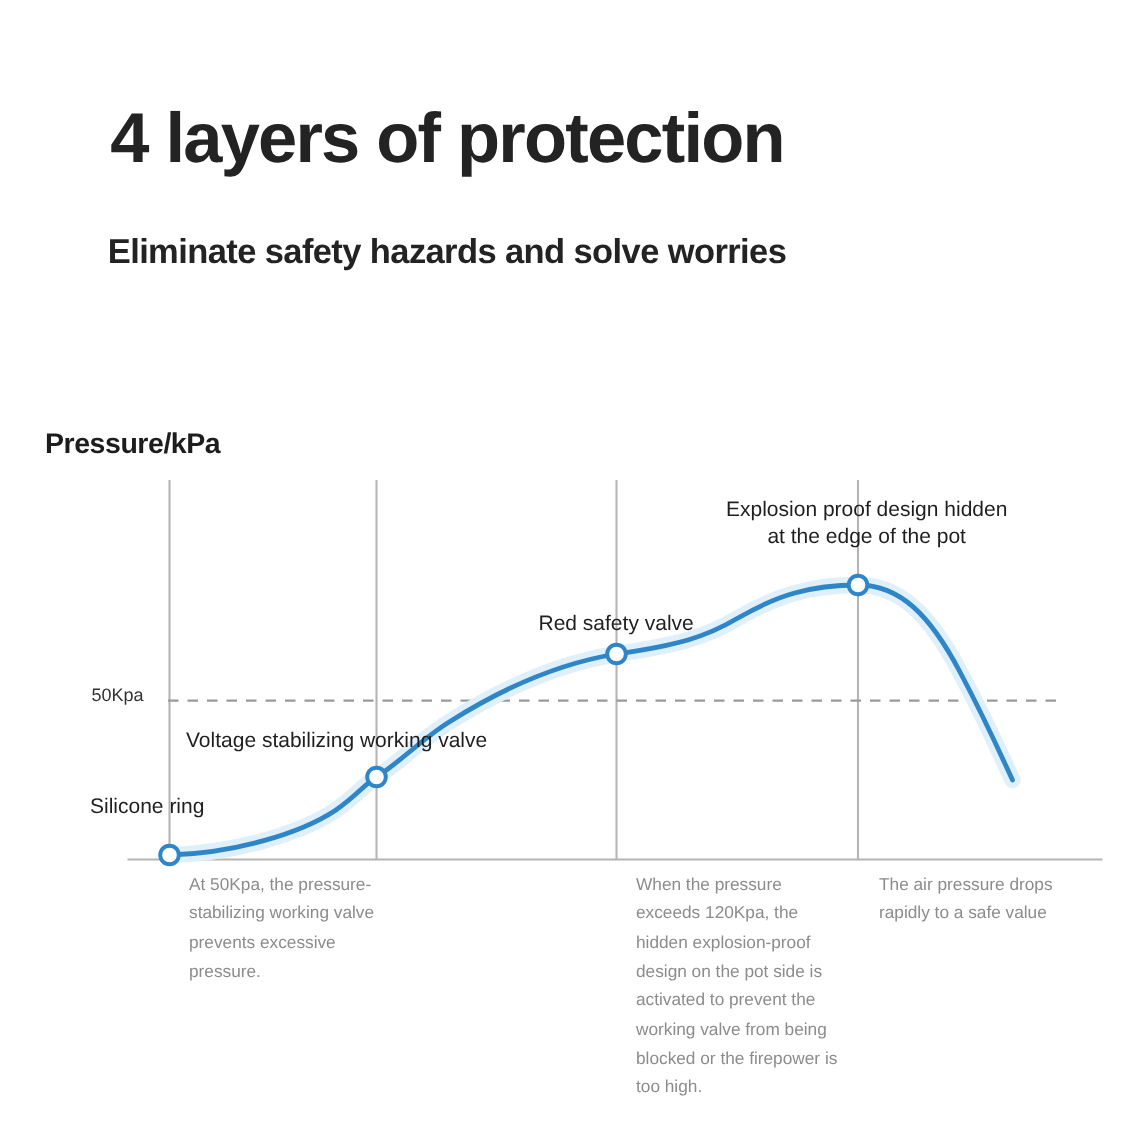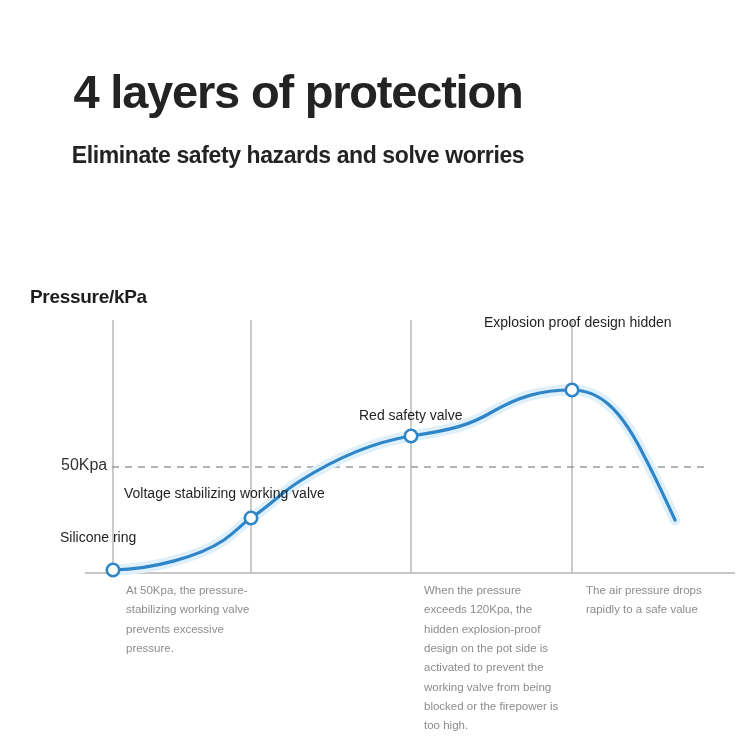--- a/index.html
+++ b/index.html
@@ -28,21 +28,21 @@
     margin: 0;
     padding-top: 66px;
     font-size: 47px;
     font-weight: 800;
     letter-spacing: -1.2px;
     color: #232323;
     line-height: 1.1;
     font-family: "Liberation Sans", sans-serif;
   }
   .sub-title {
-    margin: 2px;
+    margin: 14px;
     padding-top: 22px;
     font-size: 23px;
     font-weight: 700;
     letter-spacing: -0.4px;
     color: #232323;
     font-family: "Liberation Sans", sans-serif;
   }
 
   
   .chart-wrap {
@@ -67,39 +67,39 @@
     font-weight: 800;
     letter-spacing: -0.3px;
     color: #1d1d1d;
     white-space: nowrap;
   }
 
   .y-tick-label {
     position: absolute;
     left: 61px;
     top: 456px;
-    font-size: 16px;
+    font-size: 12px;
     font-weight: 400;
     color: #333333;
     white-space: nowrap;
     text-align: center;
   }
 
   
   .annot {
     position: absolute;
     font-size: 14px;
     color: #1f1f1f;
     white-space: nowrap;
     line-height: 1.32;
   }
   .annot-silicone   { left: 60px;  top: 528px; }
   .annot-voltage    { left: 124px; top: 484px; }
   .annot-red        { left: 359px; top: 406px; }
-  .annot-explosion  { left: 484px; top: 313px; text-align: center; }
+  .annot-explosion  { left: 484px; top: 330px; text-align: center; }
 
   
   .caption {
     position: absolute;
     top: 581px;
     font-size: 11.5px;
     line-height: 1.68;
     color: #8c8c8c;
   }
   .cap-1 { left: 126px; width: 128px; }
@@ -163,20 +163,21 @@
   <div class="y-tick-label">50Kpa</div>
 
   <div class="annot annot-silicone">Silicone ring</div>
 
   <div class="annot annot-voltage">Voltage stabilizing working valve</div>
 
   <div class="annot annot-red">Red safety valve</div>
 
   <div class="annot annot-explosion">
     <div>Explosion proof design hidden</div>
+    <div>at the edge of the pot</div>
   </div>
 
   <div class="caption cap-1">At 50Kpa, the pressure-stabilizing working valve prevents excessive pressure.</div>
 
 
   <div class="caption cap-3">When the pressure exceeds 120Kpa, the hidden explosion-proof design on the pot side is activated to prevent the working valve from being blocked or the firepower is too high.</div>
 
   <div class="caption cap-4">The air pressure drops rapidly to a safe value</div>
 
 </div>

